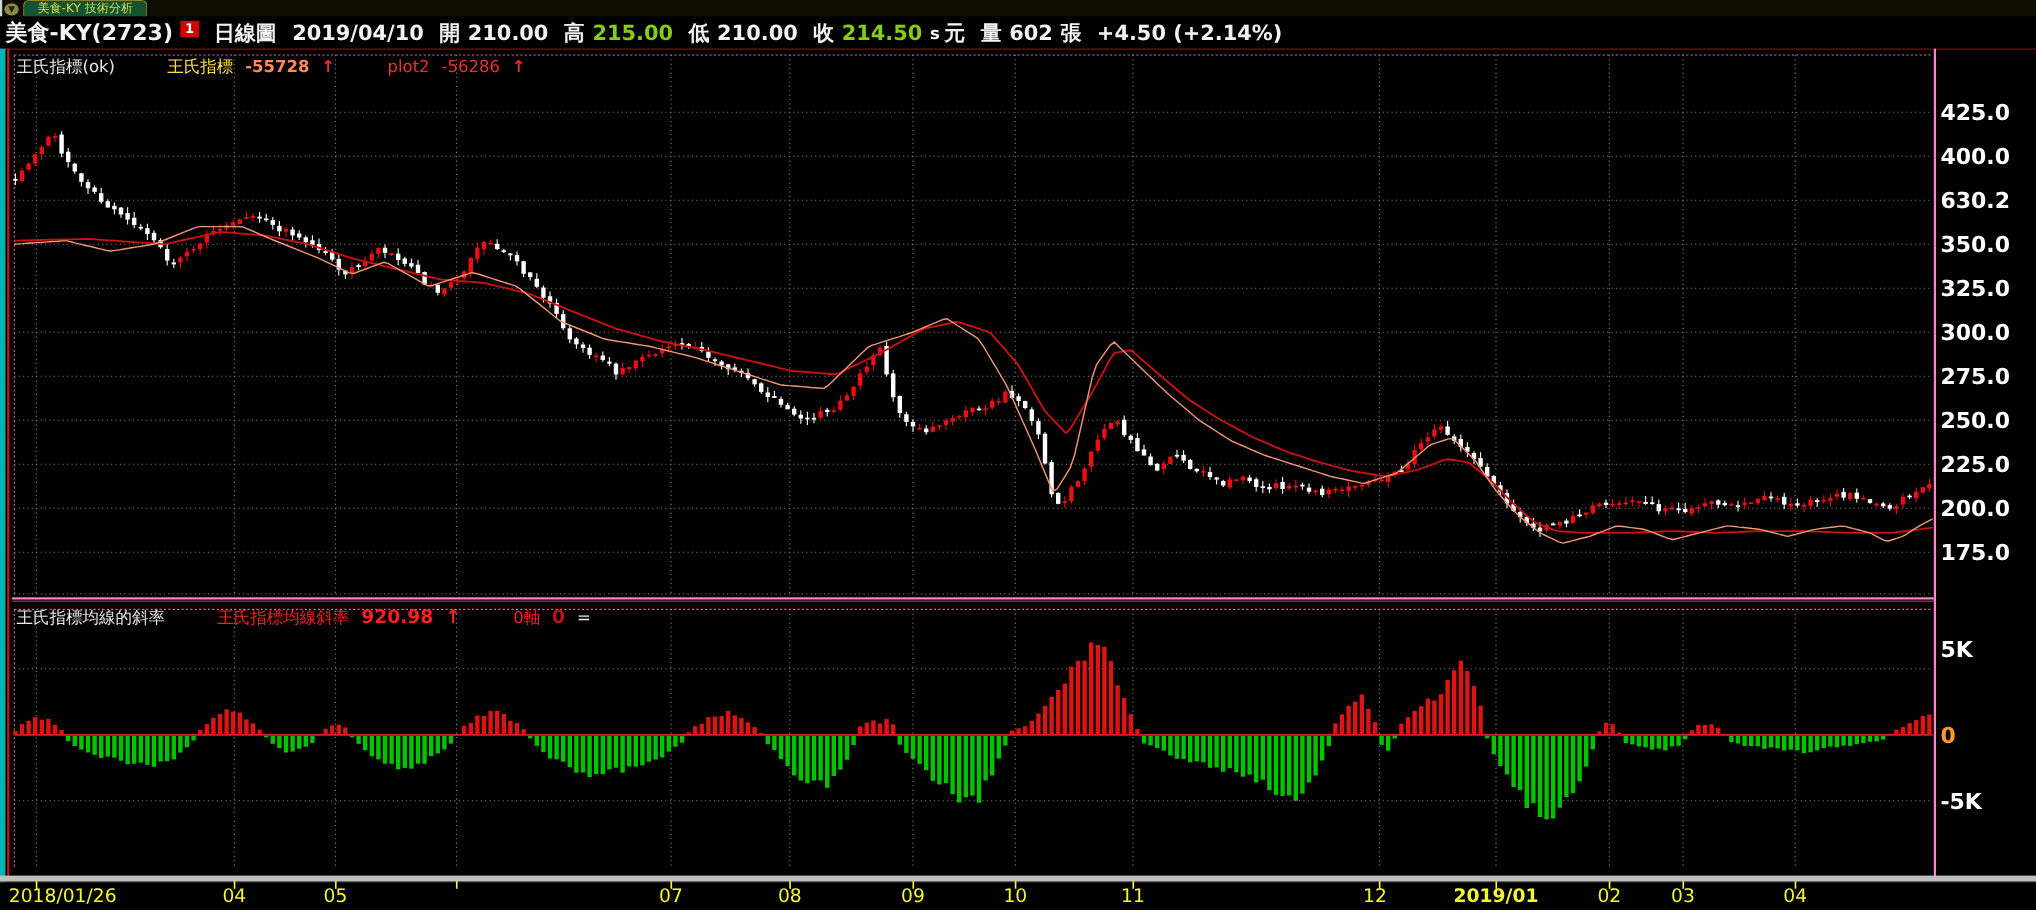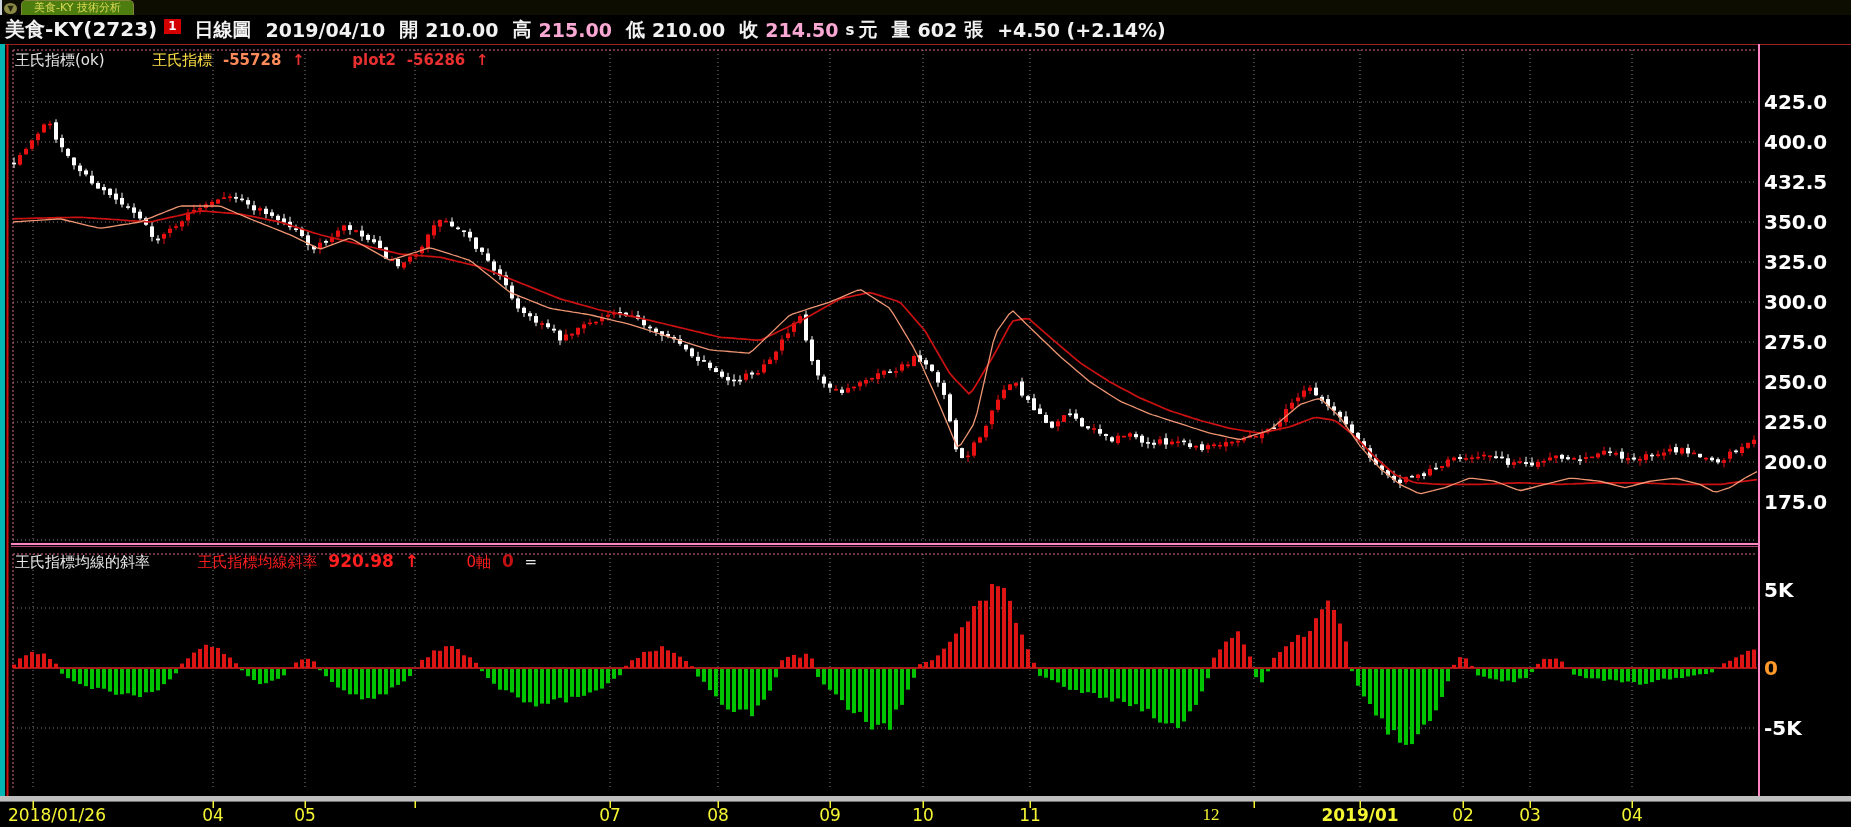--- a/index.html
+++ b/index.html
@@ -3,43 +3,43 @@
 <meta charset="utf-8">
 <style>
   html,body{margin:0;padding:0;background:#000;}
   body{width:1851px;height:827px;position:relative;overflow:hidden;
        font-family:"DejaVu Sans",sans-serif;-webkit-font-smoothing:antialiased;}
   
   .tabbar{position:absolute;left:0;top:0;width:1851px;height:15px;background:#0d0d02;
           border-left:2px solid #cfd4dc;display:flex;align-items:flex-end;z-index:30;}
   .tab-btn{width:13px;height:11px;margin:0 2px 1px 2px;border-radius:50%;
            background:#8a8a46;color:#22220a;font-size:8px;line-height:11px;text-align:center;cursor:pointer;}
-  .tab{height:14px;margin-left:2px;padding:0 12px;background:#4d7c0f;
+  .tab{height:14px;margin-left:2px;padding:0 12px;background:#14532d;
        border:1px solid #83833a;border-bottom:none;border-radius:5px 5px 0 0;
        color:#d9d955;font-size:11px;line-height:13px;white-space:nowrap;}
   
   .hdr{position:absolute;left:0;top:15px;width:1851px;height:29px;background:#000;
        display:flex;align-items:center;padding-left:5px;white-space:nowrap;z-index:30;
        font-size:19px;font-weight:bold;color:#f2f2f2;}
   .hdr span{margin-right:7px;}
   .sym{font-size:20px;}
   .badge{background:#d40000;color:#fff;font-size:12px;font-weight:bold;padding:0px 4px;
          margin:-6px 14px 0 0 !important;display:inline-block;line-height:15px;}
-  .vr{color:#f9a8d4;}
+  .vr{color:#84cc16;}
   .sep{margin-right:14px !important;}
   .small{font-size:15px;font-weight:bold;margin-right:4px !important;}
   
   .legend{position:absolute;z-index:25;white-space:nowrap;font-size:15px;}
   .legend span{margin-right:6px;}
   .legend-main{left:15px;top:51px;}
   .legend-sub{left:15px;top:551px;}
   .t-white{color:#e8e8e8;}
   .t-salmon{color:#fde047;}
   .t-salmon-b{color:#ff8a5a;font-weight:bold;}
-  .t-red{color:#e83030;font-weight:bold;}
+  .t-red{color:#e83030;font-weight:normal;}
   .t-red2{color:#ff1f1f;}
   .t-red2b{color:#ff1f1f;font-weight:bold;font-size:17px;}
   .t-dkred{color:#c01010;font-weight:bold;font-size:17px;}
   .arrow{font-weight:bold;}
   .gap{display:inline-block;width:26px;}
   
   .ylab{position:absolute;left:1764px;color:#fff;font-size:20px;font-weight:bold;
         line-height:22px;z-index:25;}
   .ylab.orange{color:#ff9a2a;}
   .xlab{position:absolute;top:805px;color:#f5f533;font-size:17px;line-height:20px;
@@ -1058,21 +1058,21 @@
   <span class="t-red2b arrow">↑</span>
   <span class="gap"></span>
   <span class="t-red2">0軸</span>
   <span class="t-dkred">0</span>
   <span class="t-white">=</span>
 </div>
 
 <div id="ylabs">
     <div class="ylab" style="top: 91px; text-align: right;">425.0</div>
     <div class="ylab" style="top: 131px;">400.0</div>
-    <div class="ylab" style="top: 171px;">432.5</div>
+    <div class="ylab" style="top: 171px;">630.2</div>
     <div class="ylab" style="top: 211px;">350.0</div>
     <div class="ylab" style="top: 251px;">325.0</div>
     <div class="ylab" style="top: 291px;">300.0</div>
     <div class="ylab" style="top: 331px;">275.0</div>
     <div class="ylab" style="top: 371px;">250.0</div>
     <div class="ylab" style="top: 411px;">225.0</div>
     <div class="ylab" style="top: 451px;">200.0</div>
     <div class="ylab" style="top: 491px;">175.0</div>
     <div class="ylab" style="top: 579px;">5K</div>
     <div class="ylab orange" style="top: 657px;">0</div>
@@ -1081,18 +1081,18 @@
 <div id="xaxis">
     <div class="xlab left-flush" style="left: 8px;">2018/01/26</div>
     <div class="xlab" style="left: 213px;">04</div>
     <div class="xlab" style="left: 305px;">05</div>
     <div class="xlab" style="left: 415px; margin-top: 28px;">06</div>
     <div class="xlab" style="left: 610px;">07</div>
     <div class="xlab" style="left: 718px;">08</div>
     <div class="xlab" style="left: 830px;">09</div>
     <div class="xlab" style="left: 923px;">10</div>
     <div class="xlab" style="left: 1030px;">11</div>
-    <div class="xlab" style="left: 1211px; font-family: Liberation Serif, serif;">12</div>
+    <div class="xlab" style="left: 1250px;">12</div>
     <div class="xlab bold" style="left: 1360px;">2019/01</div>
     <div class="xlab" style="left: 1463px;">02</div>
     <div class="xlab" style="left: 1530px;">03</div>
     <div class="xlab" style="left: 1632px;">04</div>
   </div>
 
 </body></html>

